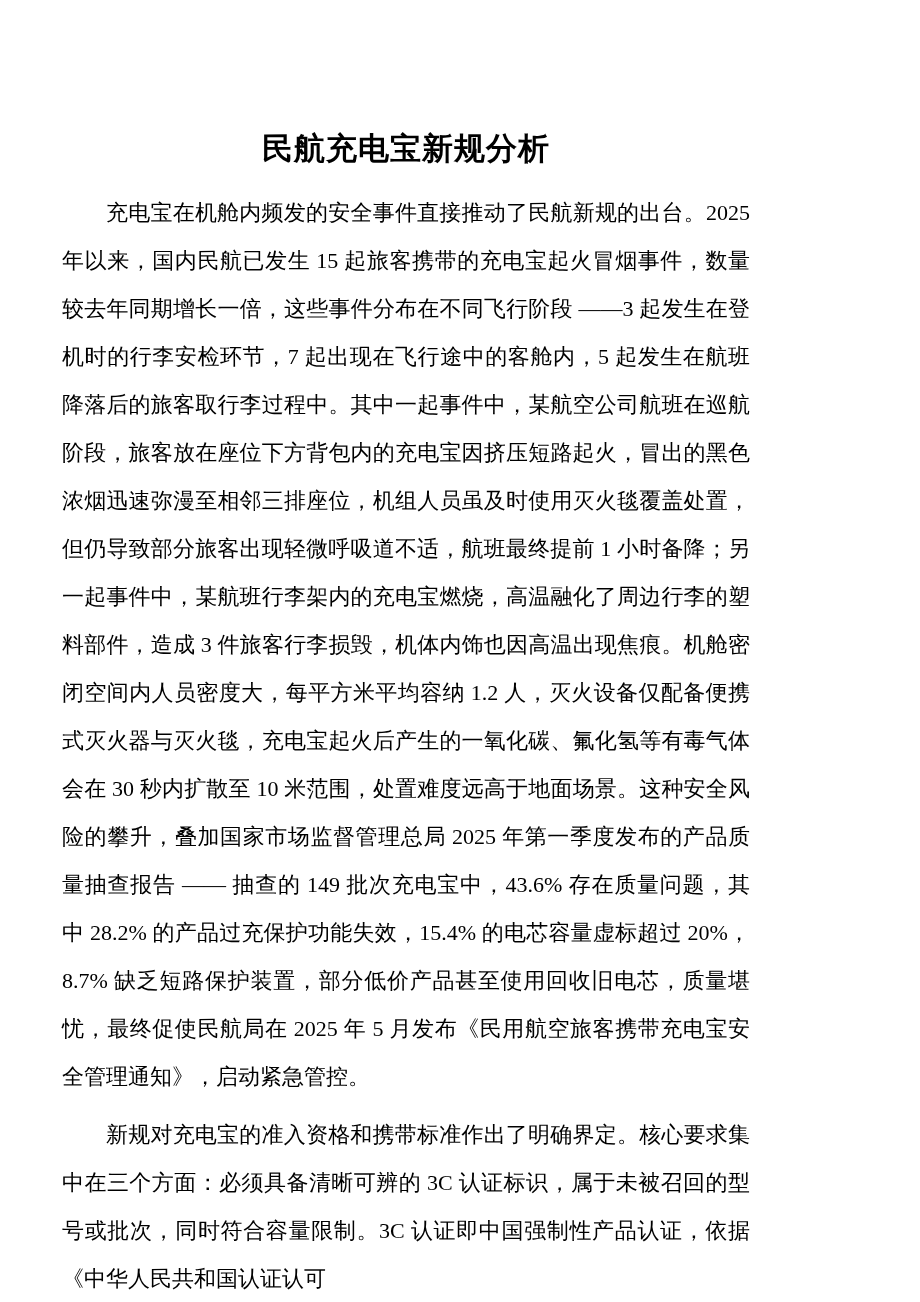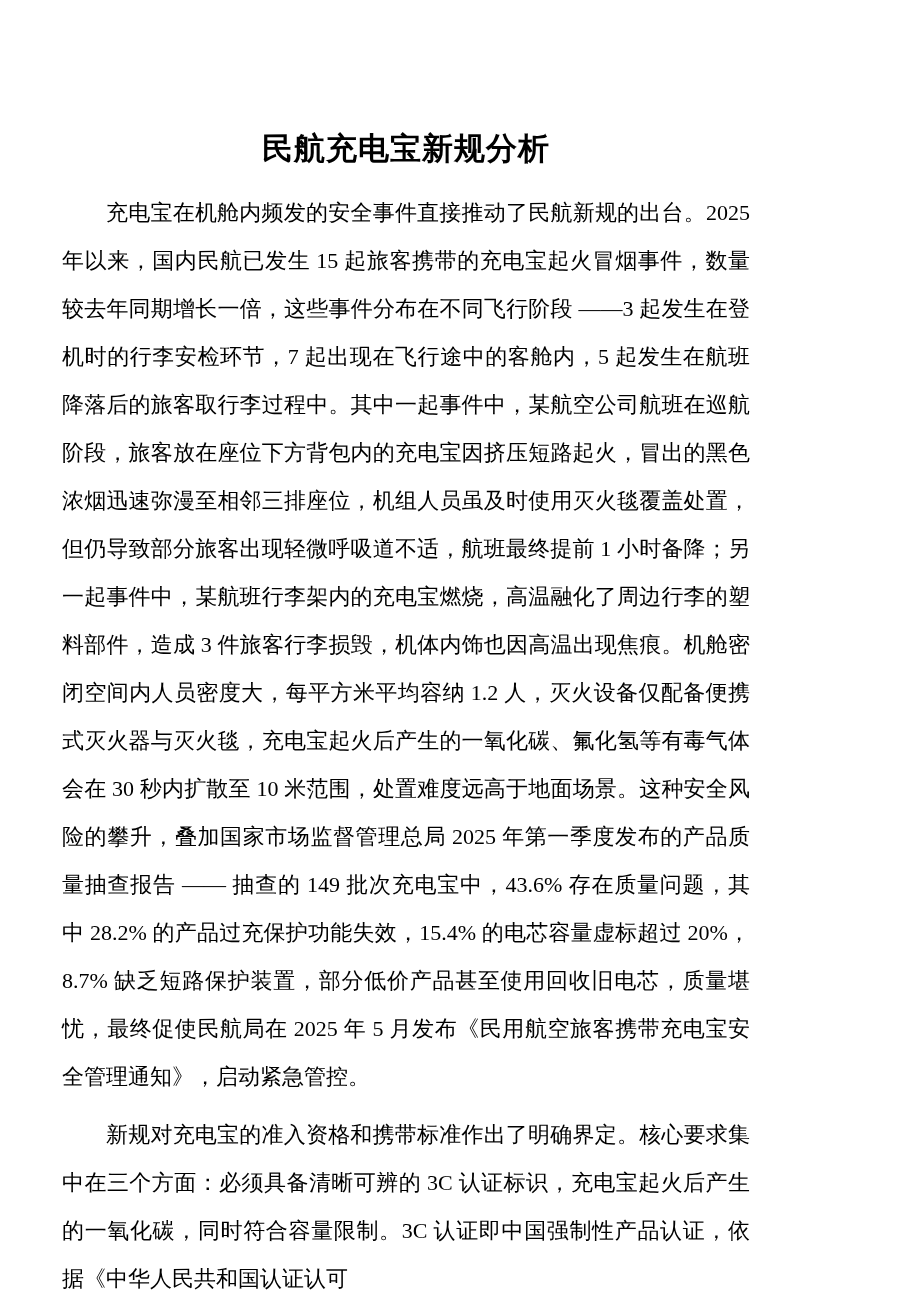--- a/index.html
+++ b/index.html
@@ -36,14 +36,14 @@
     color: #000000;
     word-break: break-all;
   }
 </style>
 </head>
 <body>
 
 <div class="page">
   <h1 class="doc-title">民航充电宝新规分析</h1>
   <p class="body-para">充电宝在机舱内频发的安全事件直接推动了民航新规的出台。2025 年以来，国内民航已发生 15 起旅客携带的充电宝起火冒烟事件，数量较去年同期增长一倍，这些事件分布在不同飞行阶段 ——3 起发生在登机时的行李安检环节，7 起出现在飞行途中的客舱内，5 起发生在航班降落后的旅客取行李过程中。其中一起事件中，某航空公司航班在巡航阶段，旅客放在座位下方背包内的充电宝因挤压短路起火，冒出的黑色浓烟迅速弥漫至相邻三排座位，机组人员虽及时使用灭火毯覆盖处置，但仍导致部分旅客出现轻微呼吸道不适，航班最终提前 1 小时备降；另一起事件中，某航班行李架内的充电宝燃烧，高温融化了周边行李的塑料部件，造成 3 件旅客行李损毁，机体内饰也因高温出现焦痕。机舱密闭空间内人员密度大，每平方米平均容纳 1.2 人，灭火设备仅配备便携式灭火器与灭火毯，充电宝起火后产生的一氧化碳、氟化氢等有毒气体会在 30 秒内扩散至 10 米范围，处置难度远高于地面场景。这种安全风险的攀升，叠加国家市场监督管理总局 2025 年第一季度发布的产品质量抽查报告 —— 抽查的 149 批次充电宝中，43.6% 存在质量问题，其中 28.2% 的产品过充保护功能失效，15.4% 的电芯容量虚标超过 20%，8.7% 缺乏短路保护装置，部分低价产品甚至使用回收旧电芯，质量堪忧，最终促使民航局在 2025 年 5 月发布《民用航空旅客携带充电宝安全管理通知》，启动紧急管控。</p>
-  <p class="body-para">新规对充电宝的准入资格和携带标准作出了明确界定。核心要求集中在三个方面：必须具备清晰可辨的 3C 认证标识，充电宝起火后产生的一氧化碳，同时符合容量限制。3C 认证即中国强制性产品认证，依据《中华人民共和国认证认可</p>
+  <p class="body-para">新规对充电宝的准入资格和携带标准作出了明确界定。核心要求集中在三个方面：必须具备清晰可辨的 3C 认证标识，属于未被召回的型号或批次，同时符合容量限制。3C 认证即中国强制性产品认证，依据《中华人民共和国认证认可</p>
 </div>
 
 </body></html>

